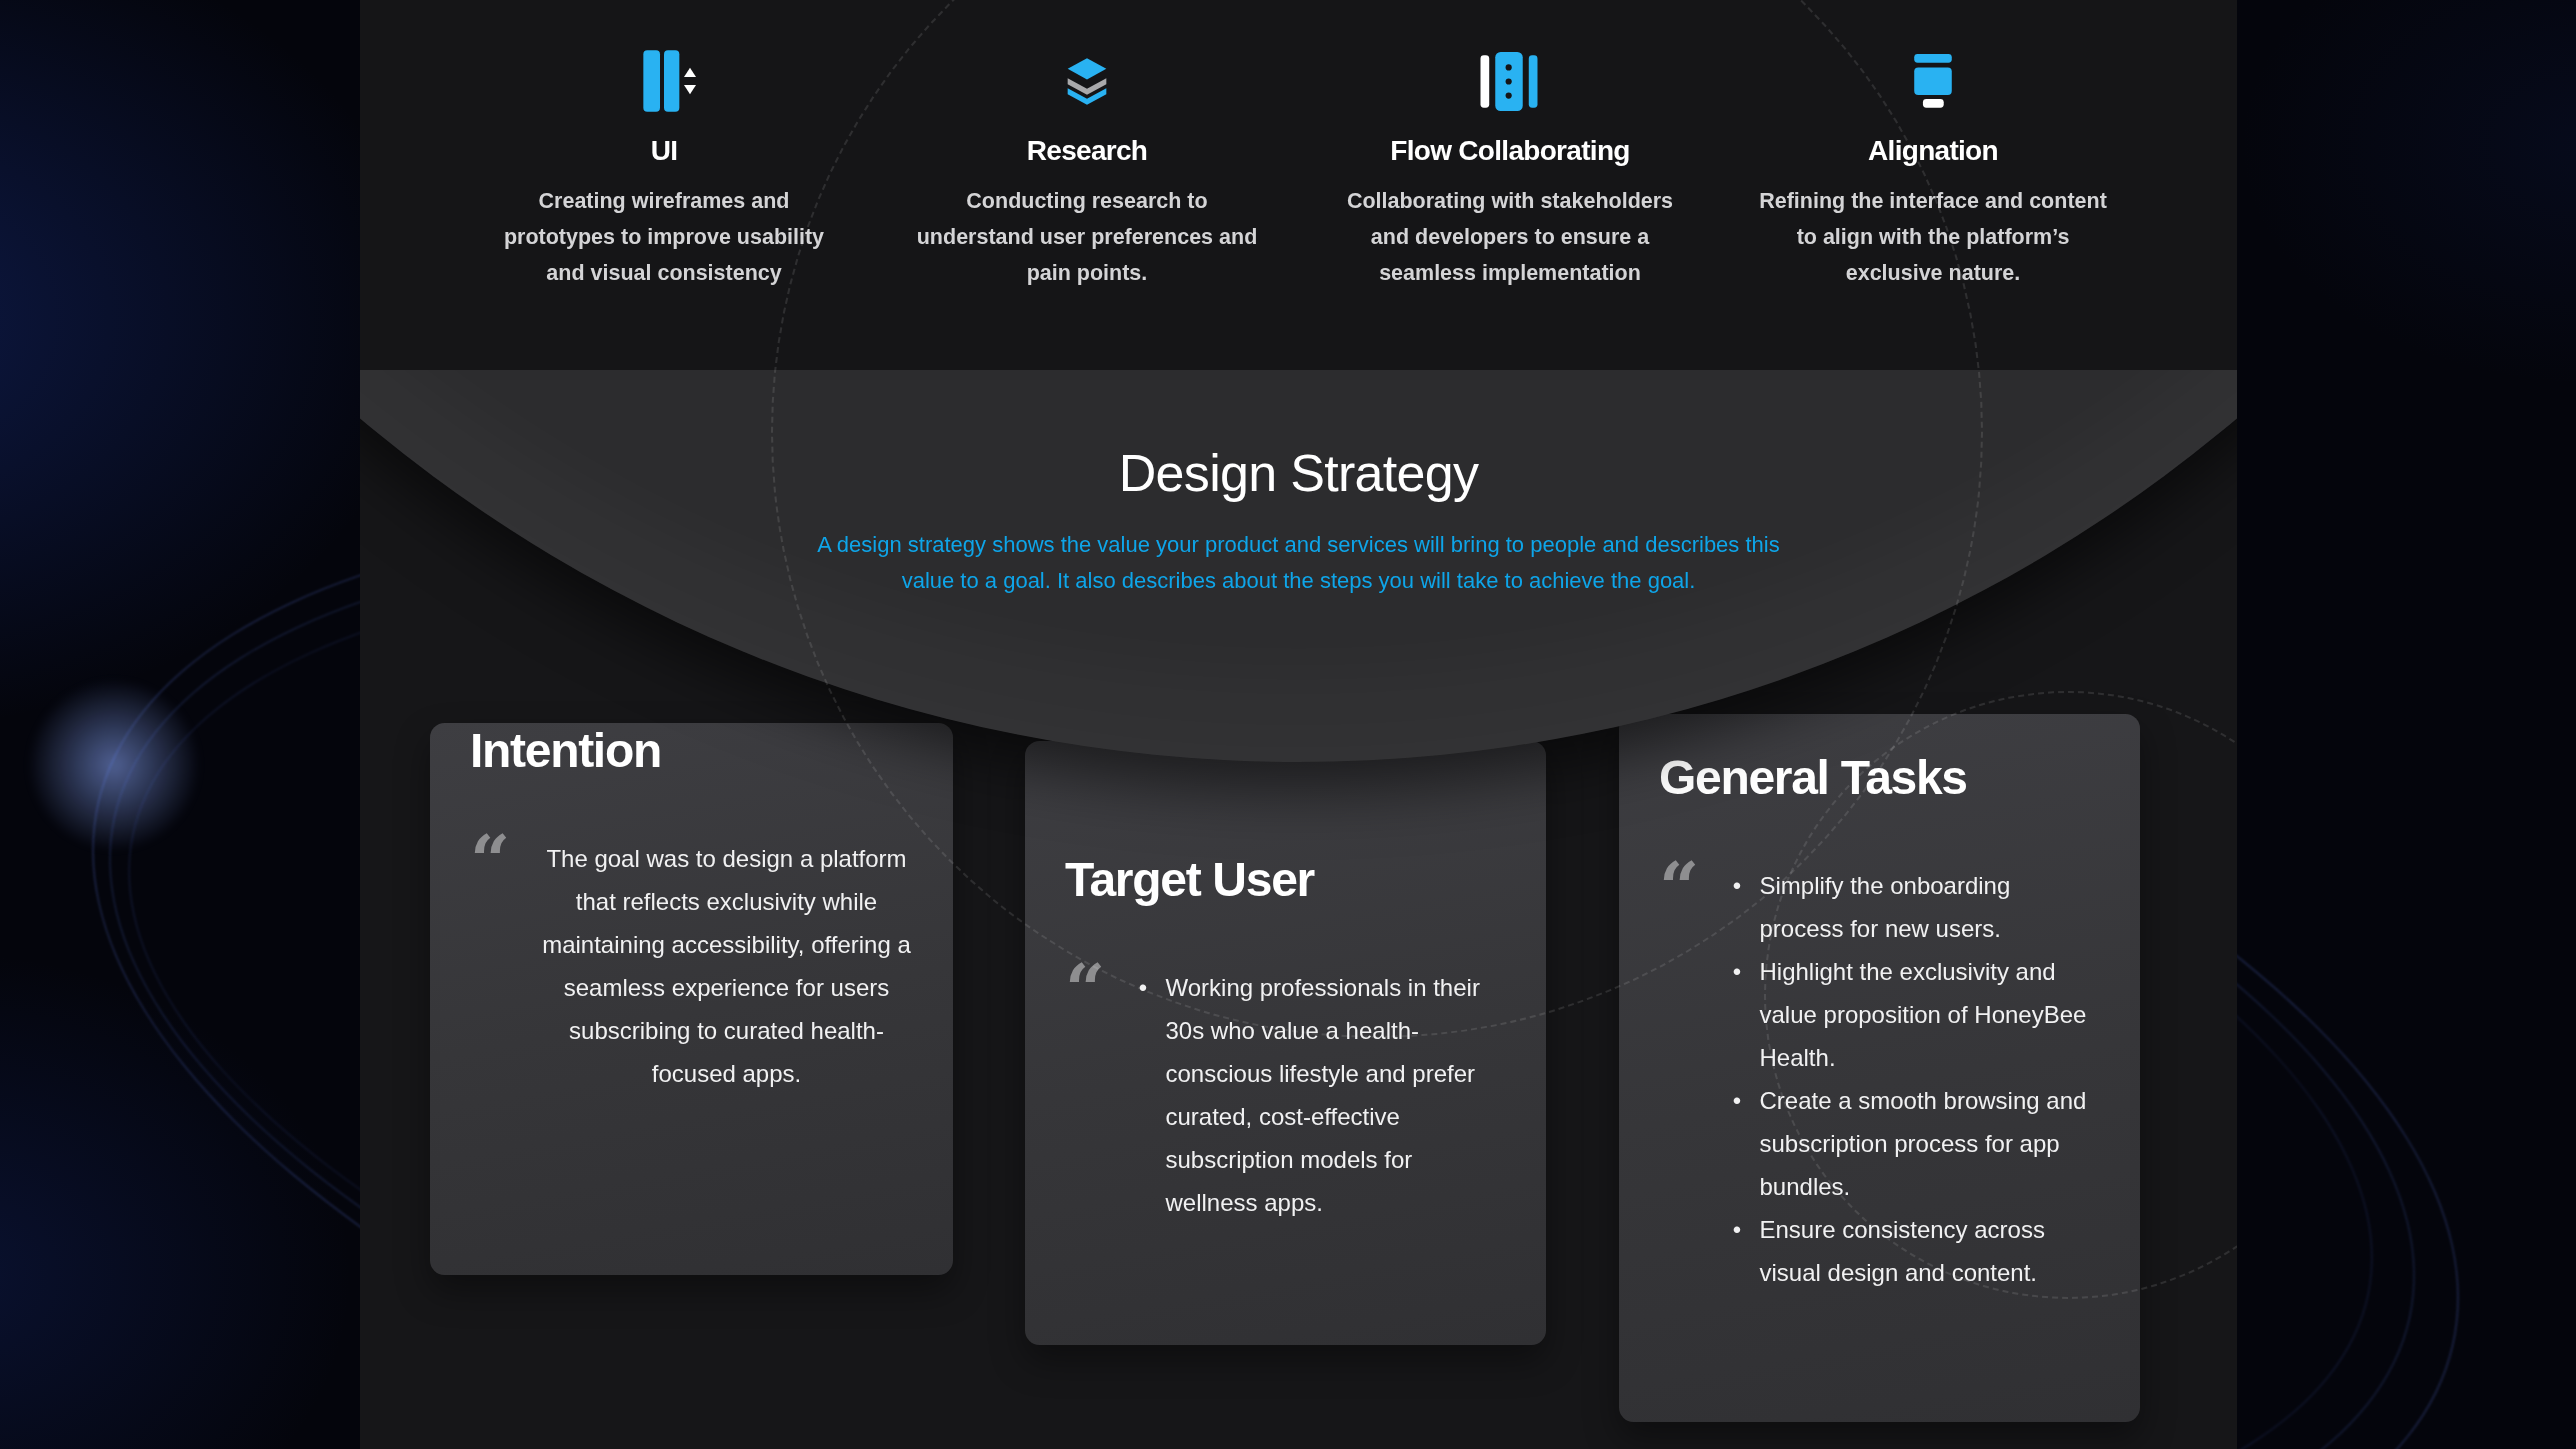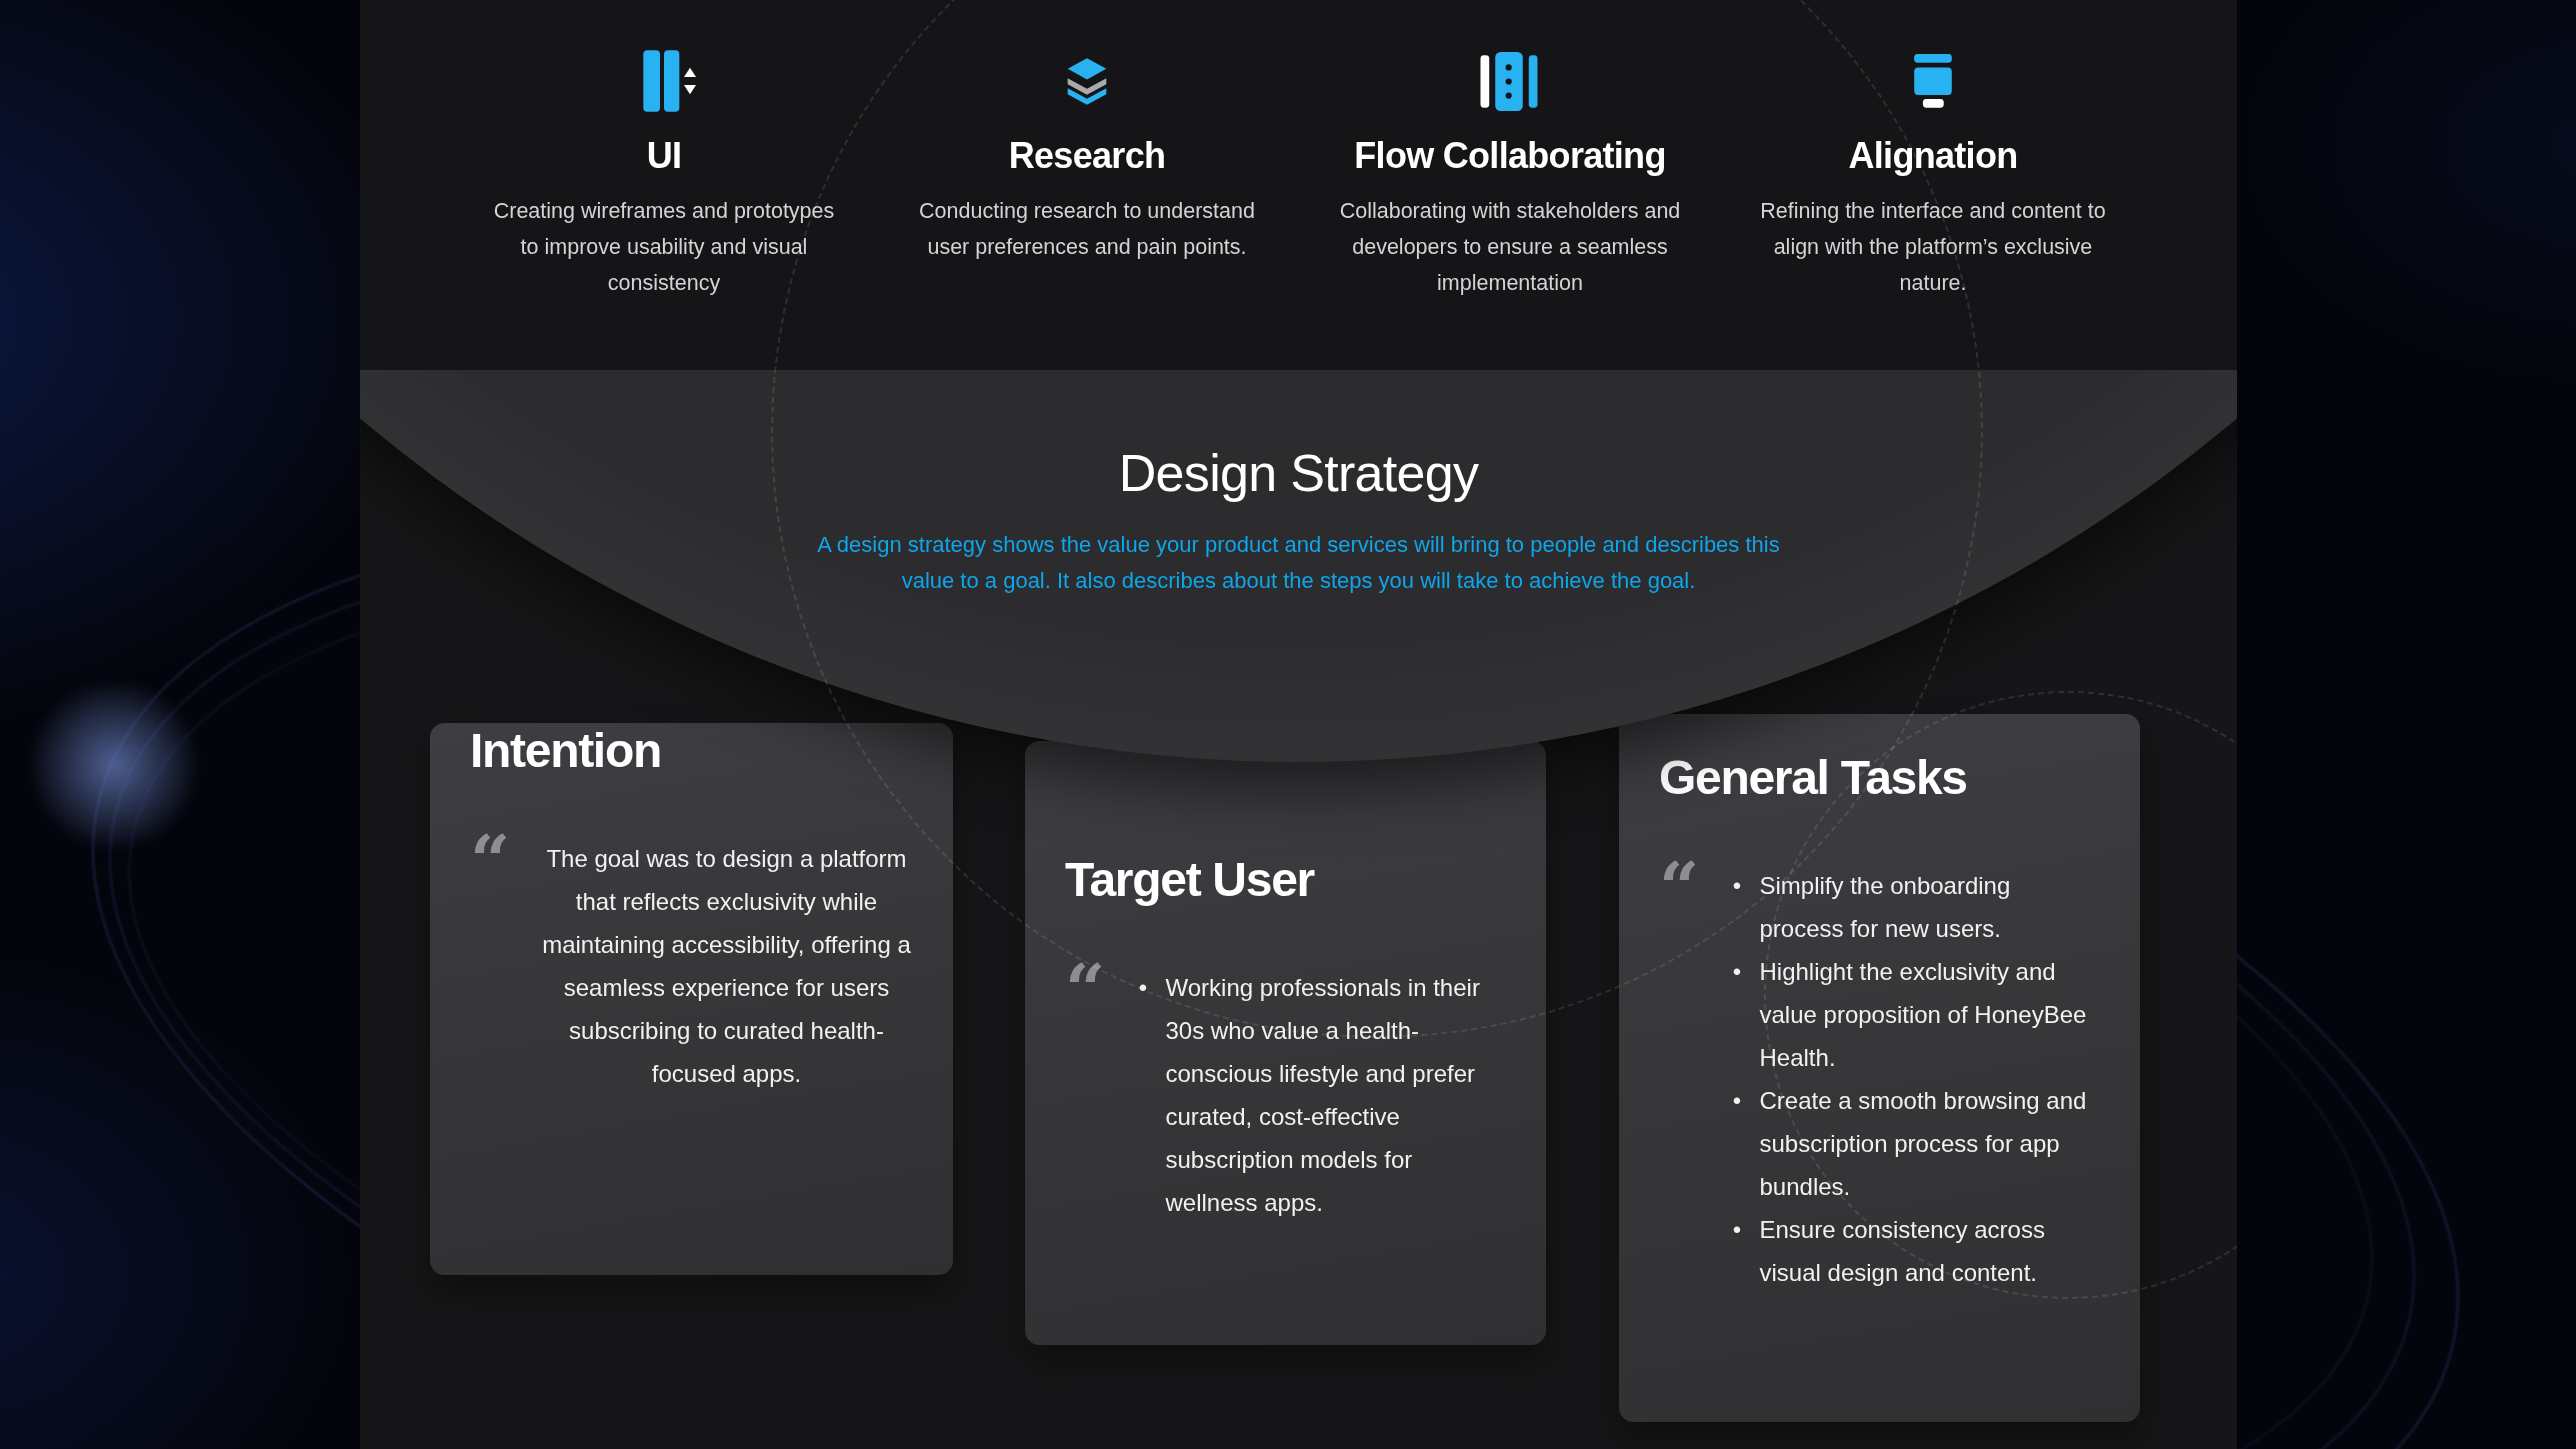--- a/index.html
+++ b/index.html
@@ -30,22 +30,22 @@
   
   .dash{position:absolute;border-radius:50%;border:2px dashed rgba(255,255,255,.11);z-index:5;}
   .d1{left:411px;top:-174px;width:1208px;height:1208px;}
   .d2{left:1404px;top:691px;width:604px;height:604px;}
 
   
   .top-band{position:absolute;left:0;top:0;width:100%;height:370px;background:#151517;z-index:4;}
   .steps{display:flex;justify-content:center;padding-top:50px;}
   .step{width:423px;text-align:center;}
   .step-icon{height:62px;display:flex;align-items:center;justify-content:center;}
-  .step-title{margin:23px 0 0 0;font-size:36px;font-weight:bold;color:#ffffff;letter-spacing:-0.7px;}
-  .step-desc{margin:16px auto 0 auto;width:362px;font-size:21.5px;line-height:36px;color:#d4d4d6;font-weight:normal;}
+  .step-title{margin:23px 0 0 0;font-size:28px;font-weight:bold;color:#ffffff;letter-spacing:-0.7px;}
+  .step-desc{margin:16px auto 0 auto;width:362px;font-size:21.5px;line-height:36px;color:#d4d4d6;font-weight:bold;}
 
   
   .strategy{position:absolute;left:50%;top:445px;transform:translateX(-50%);width:1100px;text-align:center;z-index:6;}
   .strategy-title{margin:0;font-size:52px;font-weight:normal;color:#ffffff;letter-spacing:-0.7px;line-height:1.08;}
   .strategy-desc{margin:25.5px auto 0 auto;width:1006px;font-size:22px;line-height:36px;color:#0ea5e9;}
 
   
   .card{position:absolute;z-index:1;border-radius:14.8px;
         background:linear-gradient(170deg,#3e3e42 0%, #363639 52%, #303033 100%);
         box-shadow:0 16px 34px rgba(0,0,0,.38);

